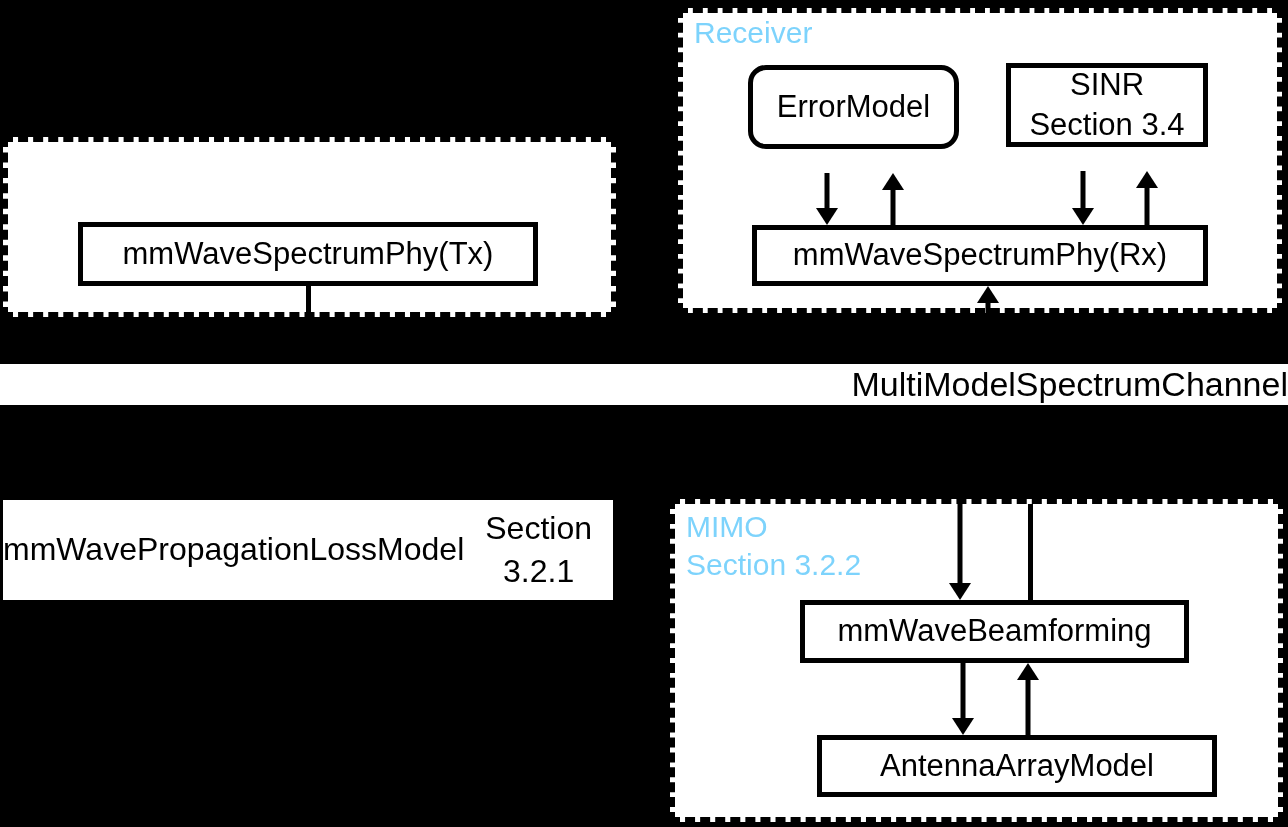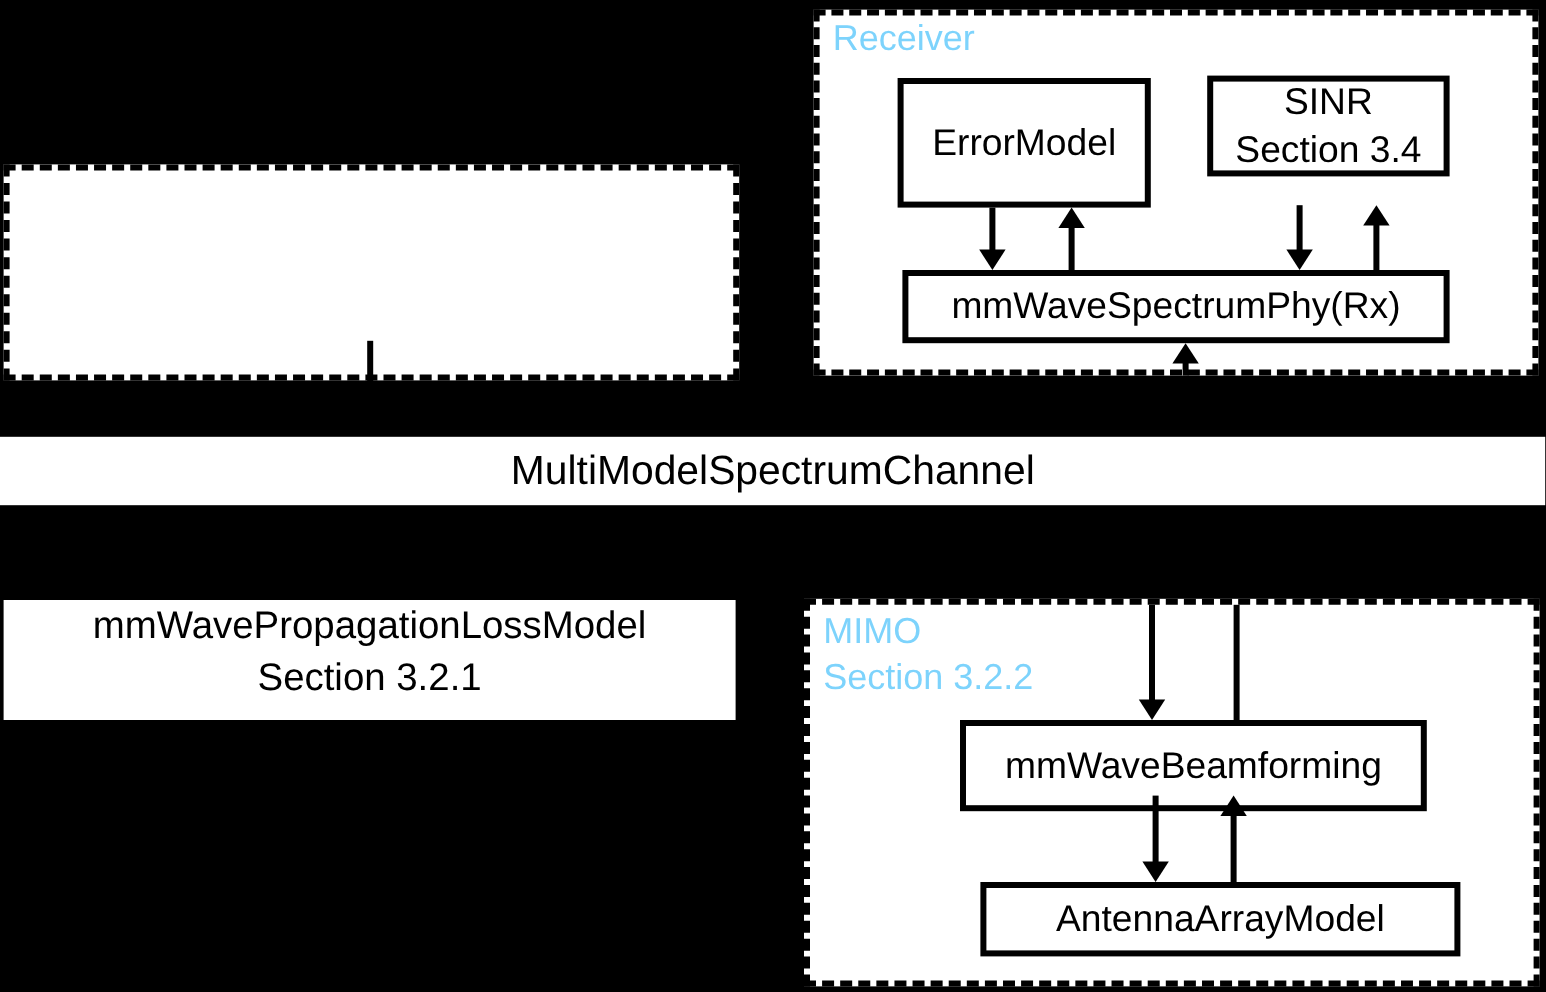--- a/index.html
+++ b/index.html
@@ -39,21 +39,21 @@
     align-items: center;
     justify-content: center;
     text-align: center;
     font-size: 31px;
     line-height: 1.3;
   }
   .plain-box {
     position: absolute;
     background: #fff;
     display: flex;
-    flex-direction: column;
+    flex-direction: row;
     align-items: center;
     justify-content: flex-start;
     text-align: center;
     font-size: 32px;
     line-height: 1.35;
   }
   .band {
     position: absolute;
     left: 0;
     width: 1288px;
@@ -92,26 +92,29 @@
   .arrow.head-bottom .head { bottom: 0; border-top: 17px solid #000; }
   .arrow.head-top .head { top: 0; border-bottom: 17px solid #000; }
   .block-line { display: block; }
 </style>
 </head>
 <body>
 
 <div class="canvas">
 
   <div class="dashed-panel" style="left:3px; top:137px; width:613px; height:180px;"></div>
+  <div class="solid-box" style="left:78px; top:222px; width:460px; height:64px;">
+    <span>mmWaveSpectrumPhy(Tx)</span>
+  </div>
   <div class="vline" style="left:306px; top:284px; height:35px;"></div>
 
   <div class="dashed-panel" style="left:678px; top:8px; width:604px; height:305px;"></div>
   <div class="panel-title" style="left:694px; top:14px;">Receiver</div>
 
-  <div class="solid-box" style="left:748px; top:65px; width:211px; height:108px;">
+  <div class="solid-box" style="left:748px; top:65px; width:211px; height:84px;border-radius:18px;">
     <span class="block-line">ErrorModel</span>
   </div>
 
   <div class="solid-box" style="left:1006px; top:63px; width:202px; height:84px;">
     <span class="block-line">SINR</span>
     <span class="block-line">Section 3.4</span>
   </div>
 
   <div class="solid-box" style="left:752px; top:225px; width:456px; height:61px;">
     <span>mmWaveSpectrumPhy(Rx)</span>
@@ -133,42 +136,42 @@
   <div class="arrow head-top" style="left:1136px; top:171px; width:22px; height:54px;">
     <div class="shaft"></div>
     <div class="head"></div>
   </div>
 
   <div class="arrow head-top" style="left:977px; top:286px; width:22px; height:27px;">
     <div class="shaft"></div>
     <div class="head"></div>
   </div>
 
-  <div class="band" style="top:364px; height:57px;">
+  <div class="band" style="top:364px; height:41px;justify-content:flex-end;">
     <span>MultiModelSpectrumChannel</span>
   </div>
 
   <div class="plain-box" style="left:3px; top:500px; width:610px; height:100px;">
     <span class="block-line">mmWavePropagationLossModel</span>
     <span class="block-line">Section 3.2.1</span>
   </div>
 
   <div class="dashed-panel" style="left:670px; top:499px; width:613px; height:323px;"></div>
   <div class="panel-title" style="left:686px; top:508px;">
     <span class="block-line">MIMO</span>
     <span class="block-line">Section 3.2.2</span>
   </div>
 
   <div class="arrow head-bottom" style="left:949px; top:504px; width:22px; height:96px;">
     <div class="shaft"></div>
     <div class="head"></div>
   </div>
   <div class="vline" style="left:1028px; top:504px; height:96px;"></div>
 
-  <div class="solid-box" style="left:800px; top:600px; width:389px; height:76px;">
+  <div class="solid-box" style="left:800px; top:600px; width:389px; height:63px;">
     <span>mmWaveBeamforming</span>
   </div>
 
   <div class="arrow head-bottom" style="left:952px; top:663px; width:22px; height:72px;">
     <div class="shaft"></div>
     <div class="head"></div>
   </div>
   <div class="arrow head-top" style="left:1017px; top:663px; width:22px; height:72px;">
     <div class="shaft"></div>
     <div class="head"></div>

